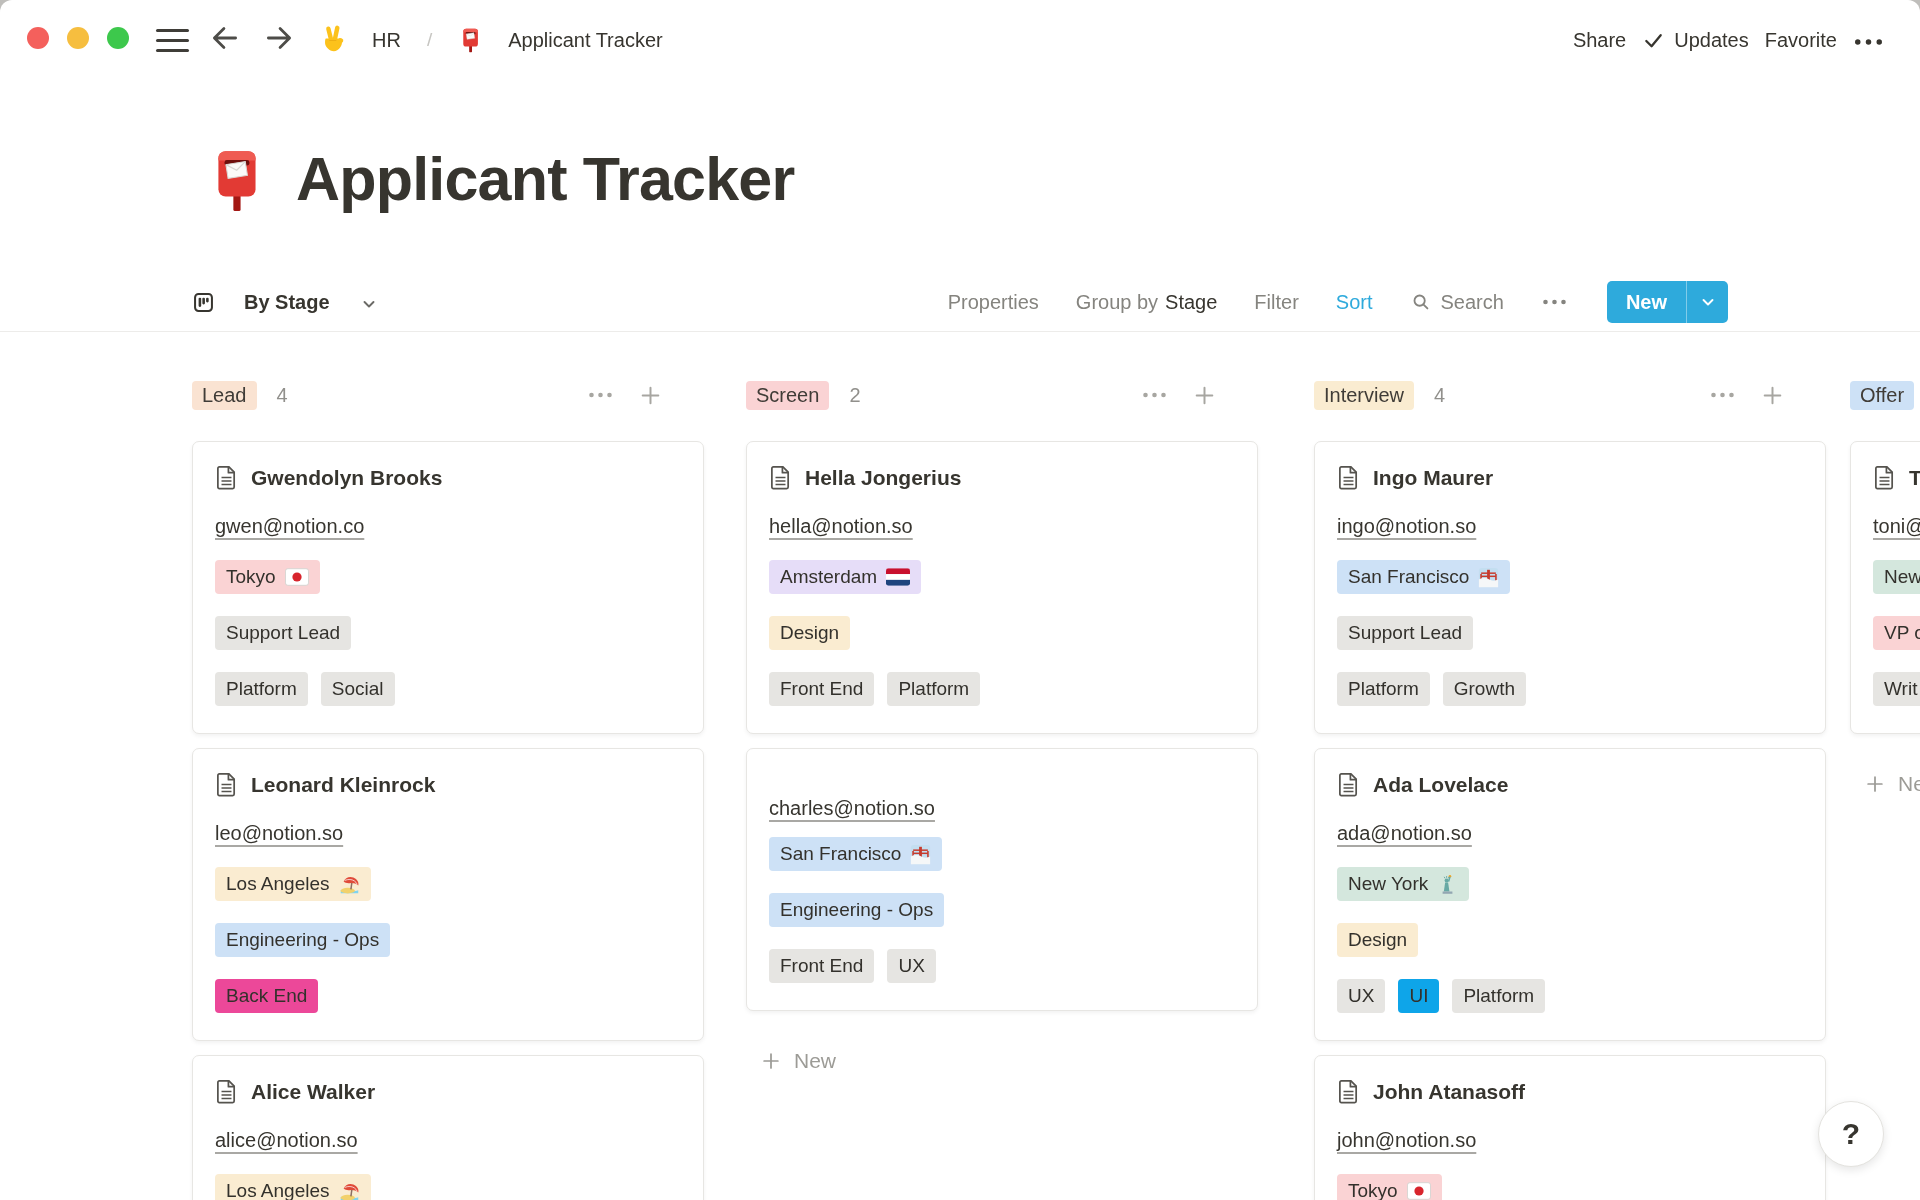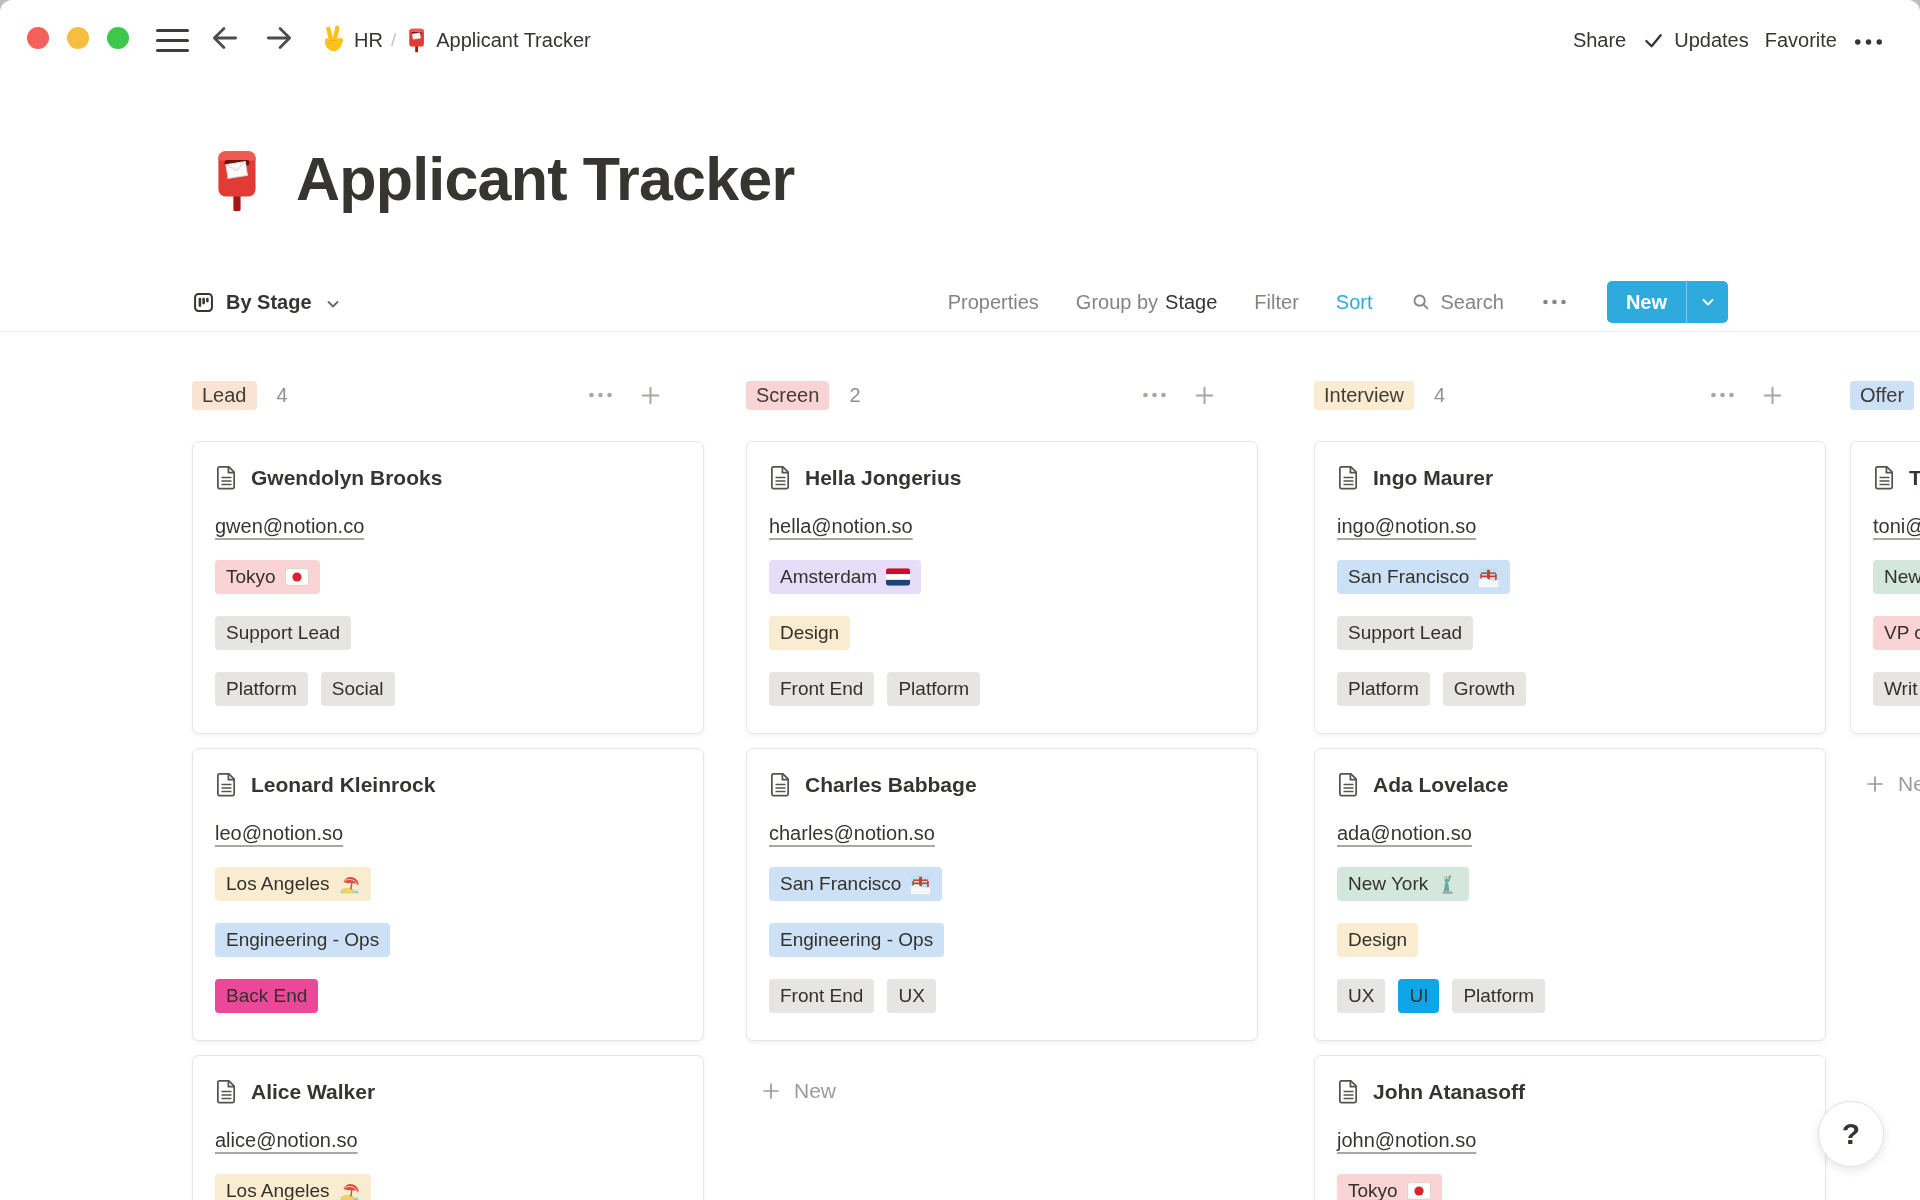--- a/index.html
+++ b/index.html
@@ -11,32 +11,32 @@
   }
   svg{display:block}
   
   .topbar{position:absolute;left:0;top:0;right:0;height:80px}
   .traffic{position:absolute;left:27px;top:27px;display:flex;gap:18px}
   .light{width:22px;height:22px;border-radius:50%;}
   .hamburger{position:absolute;left:156px;top:29px;width:33px;height:23px;display:flex;flex-direction:column;justify-content:space-between;cursor:pointer;background:none;border:none;padding:0}
   .hamburger span{display:block;height:3.4px;border-radius:2px;background:#3F3D38}
   .nav-arrow{position:absolute;top:21px;cursor:pointer}
   .nav-back{left:208px}.nav-fwd{left:262px}
-  .breadcrumb{position:absolute;left:318px;top:22px;height:36px;display:flex;align-items:center;gap:6px;font-size:20px}
+  .breadcrumb{position:absolute;left:318px;top:22px;height:36px;display:flex;align-items:center;gap:24px;font-size:20px}
   .crumb{cursor:pointer}
   .crumb-sep{color:#C6C5C1;font-size:19px;margin:0 2px}
   .top-actions{position:absolute;right:36px;top:22px;height:36px;display:flex;align-items:center;gap:16px;font-size:20px}
   .top-action{cursor:pointer;display:flex;align-items:center;gap:9px}
   .top-dots{cursor:pointer;padding-top:4px}
   
   .title-row{position:absolute;left:205px;top:146px;display:flex;align-items:center;gap:25px}
   .page-title{font-size:61px;font-weight:700;letter-spacing:-0.8px;margin:0;line-height:1.1}
   
   .toolbar{position:absolute;left:192px;right:192px;top:274px;height:56px;display:flex;align-items:center;justify-content:space-between}
-  .view-btn{display:flex;align-items:center;gap:11px;font-size:20px;font-weight:600;cursor:pointer}
+  .view-btn{display:flex;align-items:center;gap:29px;font-size:20px;font-weight:600;cursor:pointer}
   .view-btn .chev{margin-left:2px;margin-top:3px}
   .tb-right{display:flex;align-items:center;gap:37px;font-size:20px;color:#85847F}
   .tb-item{cursor:pointer;white-space:nowrap}
   .tb-groupby{display:flex;gap:7px}
   .dark{color:#37352F}
   .tb-sort{color:var(--accent,#2EAADC)}
   .tb-search{display:flex;align-items:center;gap:9px}
   .new-btn{display:flex;align-items:stretch;height:42px;background:var(--accent,#2EAADC);border-radius:5px;color:#fff;overflow:hidden;cursor:pointer;margin-left:2px}
   .new-main{padding:0 19px;display:flex;align-items:center;font-weight:600;font-size:20px}
   .new-split{width:1px;background:rgba(255,255,255,.4)}
@@ -349,28 +349,21 @@
               <span>Design</span>
             </span>
           </div><div class="chip-row">
             <span class="chip" style="background:#E6E5E2">
               <span>Front End</span>
             </span>
             <span class="chip" style="background:#E6E5E2">
               <span>Platform</span>
             </span>
           </div></div>
-        <div class="card"><div class="card-title-row">
-            <svg width="23" height="25" viewBox="0 0 24 26">
-              <path d="M4.5 2h10L20 7.5V23a1.5 1.5 0 0 1-1.5 1.5h-14A1.5 1.5 0 0 1 3 23V3.5A1.5 1.5 0 0 1 4.5 2z" fill="#fff" stroke="#55534E" stroke-width="1.8"></path>
-              <path d="M14 2v6h6" fill="none" stroke="#55534E" stroke-width="1.8" stroke-linejoin="round"></path>
-              <path d="M6.8 13h10.4M6.8 16.6h10.4M6.8 20.2h10.4" stroke="#55534E" stroke-width="1.6"></path>
-            </svg>
-            <span class="card-name">Charles Babbage</span>
-          </div><a class="card-email">charles@notion.so</a><div class="chip-row">
+        <div class="card"><a class="card-email">charles@notion.so</a><div class="chip-row">
             <span class="chip" style="background:#CDE1F6">
               <span>San Francisco</span>
               <svg width="21" height="21" viewBox="0 0 24 24">
                 <rect x="1" y="1" width="22" height="22" rx="3.4" fill="#C3DEF0"></rect>
                 <g fill="#C73B2D">
                   <rect x="10.4" y="3.2" width="3.2" height="12"></rect>
                   <rect x="3.6" y="6.2" width="16.8" height="1.7"></rect>
                   <rect x="3.6" y="9.8" width="16.8" height="1.7"></rect>
                   <rect x="2.6" y="8" width="1.8" height="7.5"></rect>
                   <rect x="19.6" y="8" width="1.8" height="7.5"></rect>

